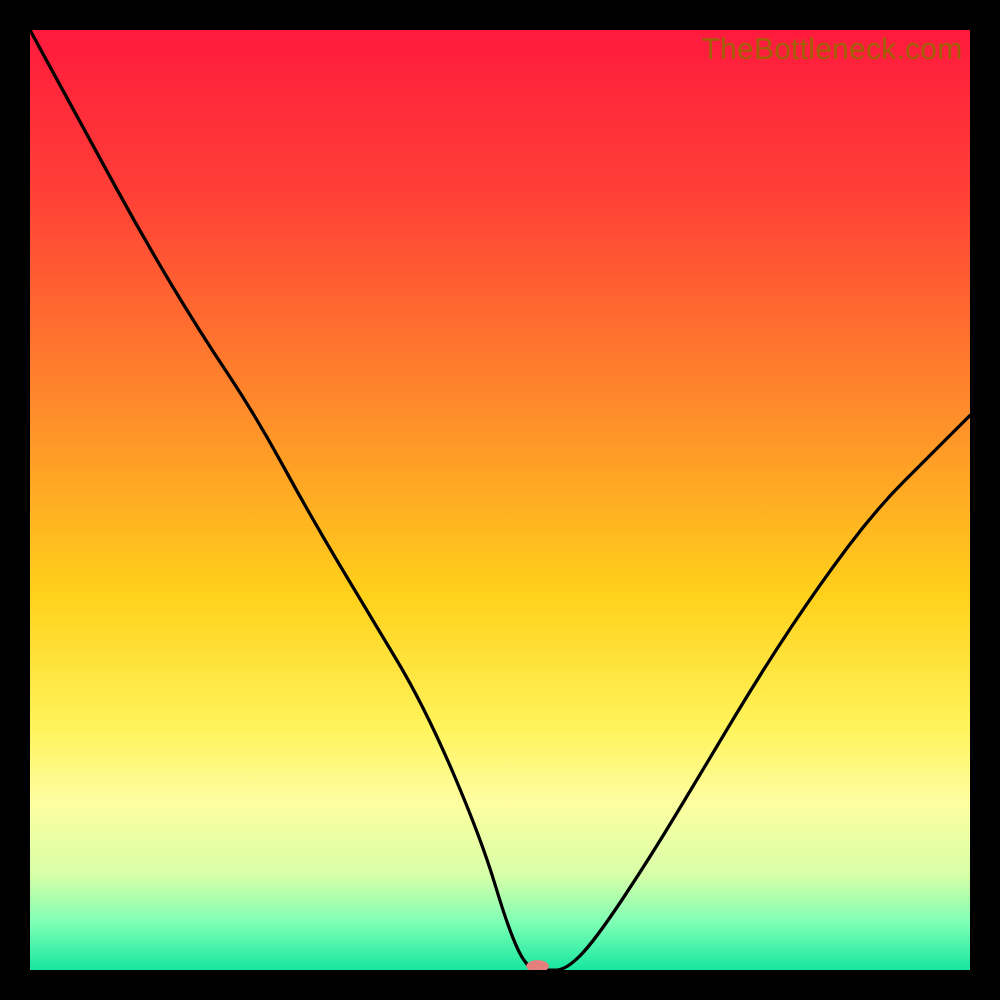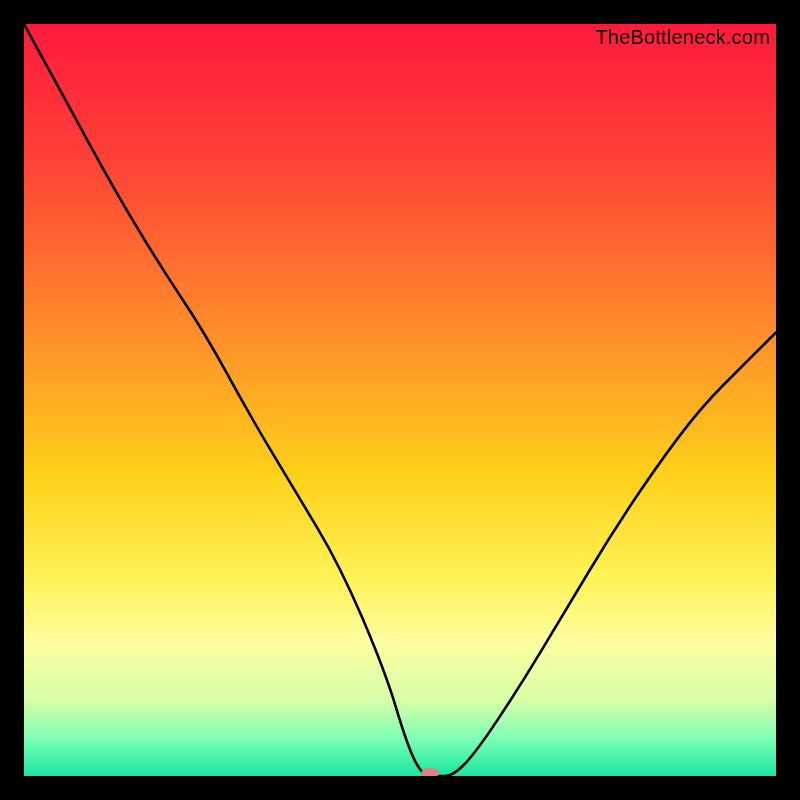--- a/index.html
+++ b/index.html
@@ -23,22 +23,22 @@
     top: 24px;
     width: 752px;
     height: 752px;
     background: #fff;
     overflow: hidden;
   }
   .watermark {
     position: absolute;
     top: 2px;
     right: 6px;
-    color: #000000;
-    font-size: 20px;
+    color: #a16207;
+    font-size: 24px;
     font-weight: 500;
     letter-spacing: 0.2px;
     user-select: none;
   }
   svg { display: block; }
 </style>
 </head>
 <body>
 
 <div class="frame">

